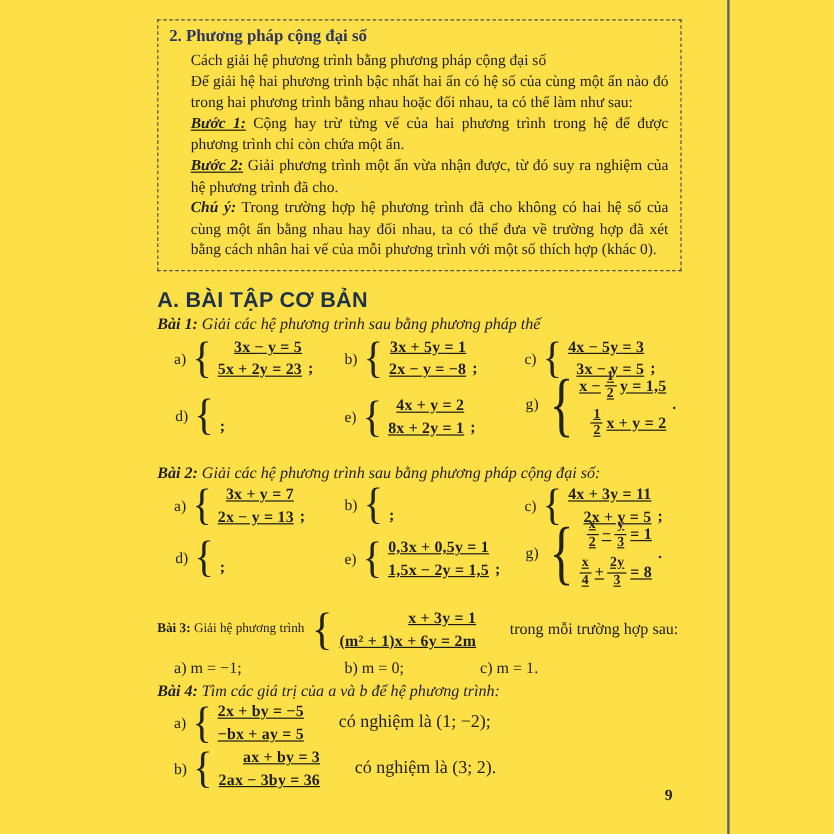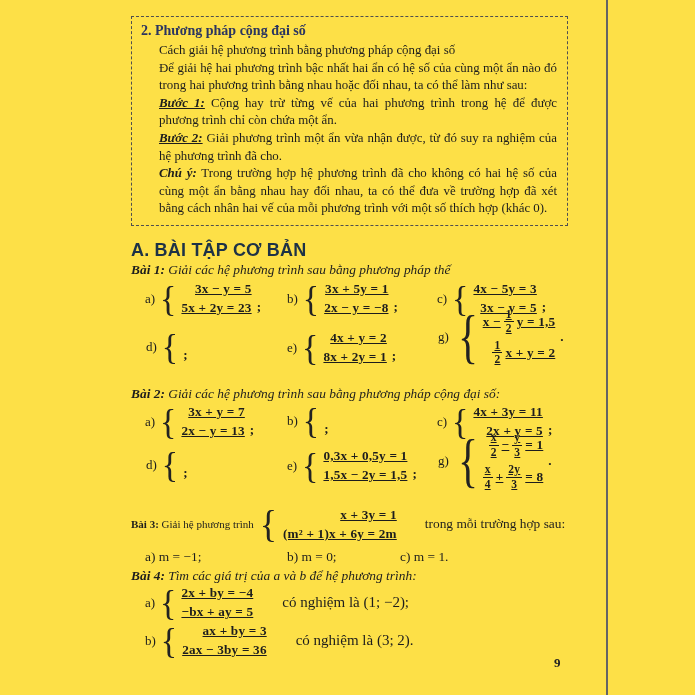--- a/index.html
+++ b/index.html
@@ -208,21 +208,21 @@
   <span class="case-item" style="left:145px;top:549px;">a) m = −1;</span>
   <span class="case-item" style="left:287px;top:549px;">b) m = 0;</span>
   <span class="case-item" style="left:400px;top:549px;">c) m = 1.</span>
 
   <div class="prob-head" style="left:131px;top:567px;"><span class="prob-label">Bài 4:</span><span> Tìm các giá trị của a và b để hệ phương trình:</span></div>
 
   <div class="sys" style="left:145px;top:585px;">
     <span class="tag">a)</span>
     <span class="brace b2">{</span>
     <span class="eqs">
-        <span class="eq">2x + by = −4</span>
+        <span class="eq">2x + by = −5</span>
         <span class="eq">−bx + ay = 5</span>
       </span>
     <span class="sys-note">có nghiệm là (1; −2);</span>
   </div>
   <div class="sys" style="left:145px;top:623px;">
     <span class="tag">b)</span>
     <span class="brace b2">{</span>
     <span class="eqs">
         <span class="eq">ax + by = 3</span>
         <span class="eq">2ax − 3by = 36</span>

